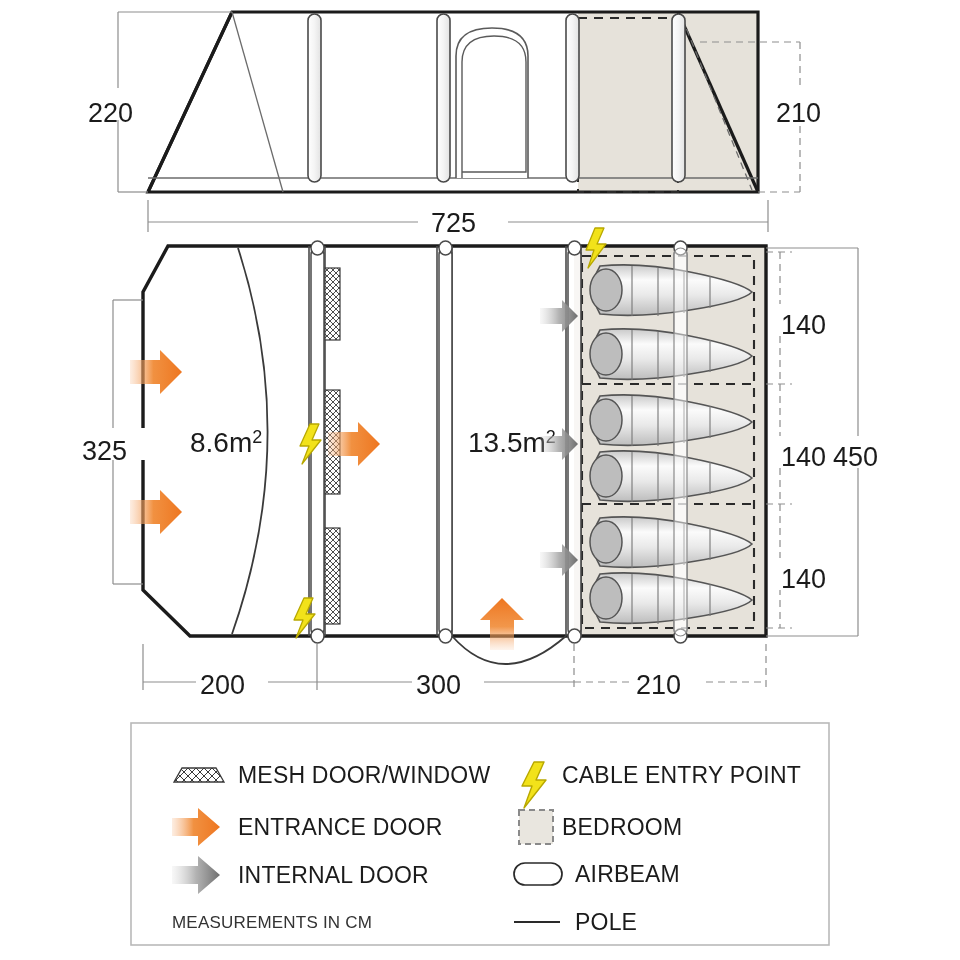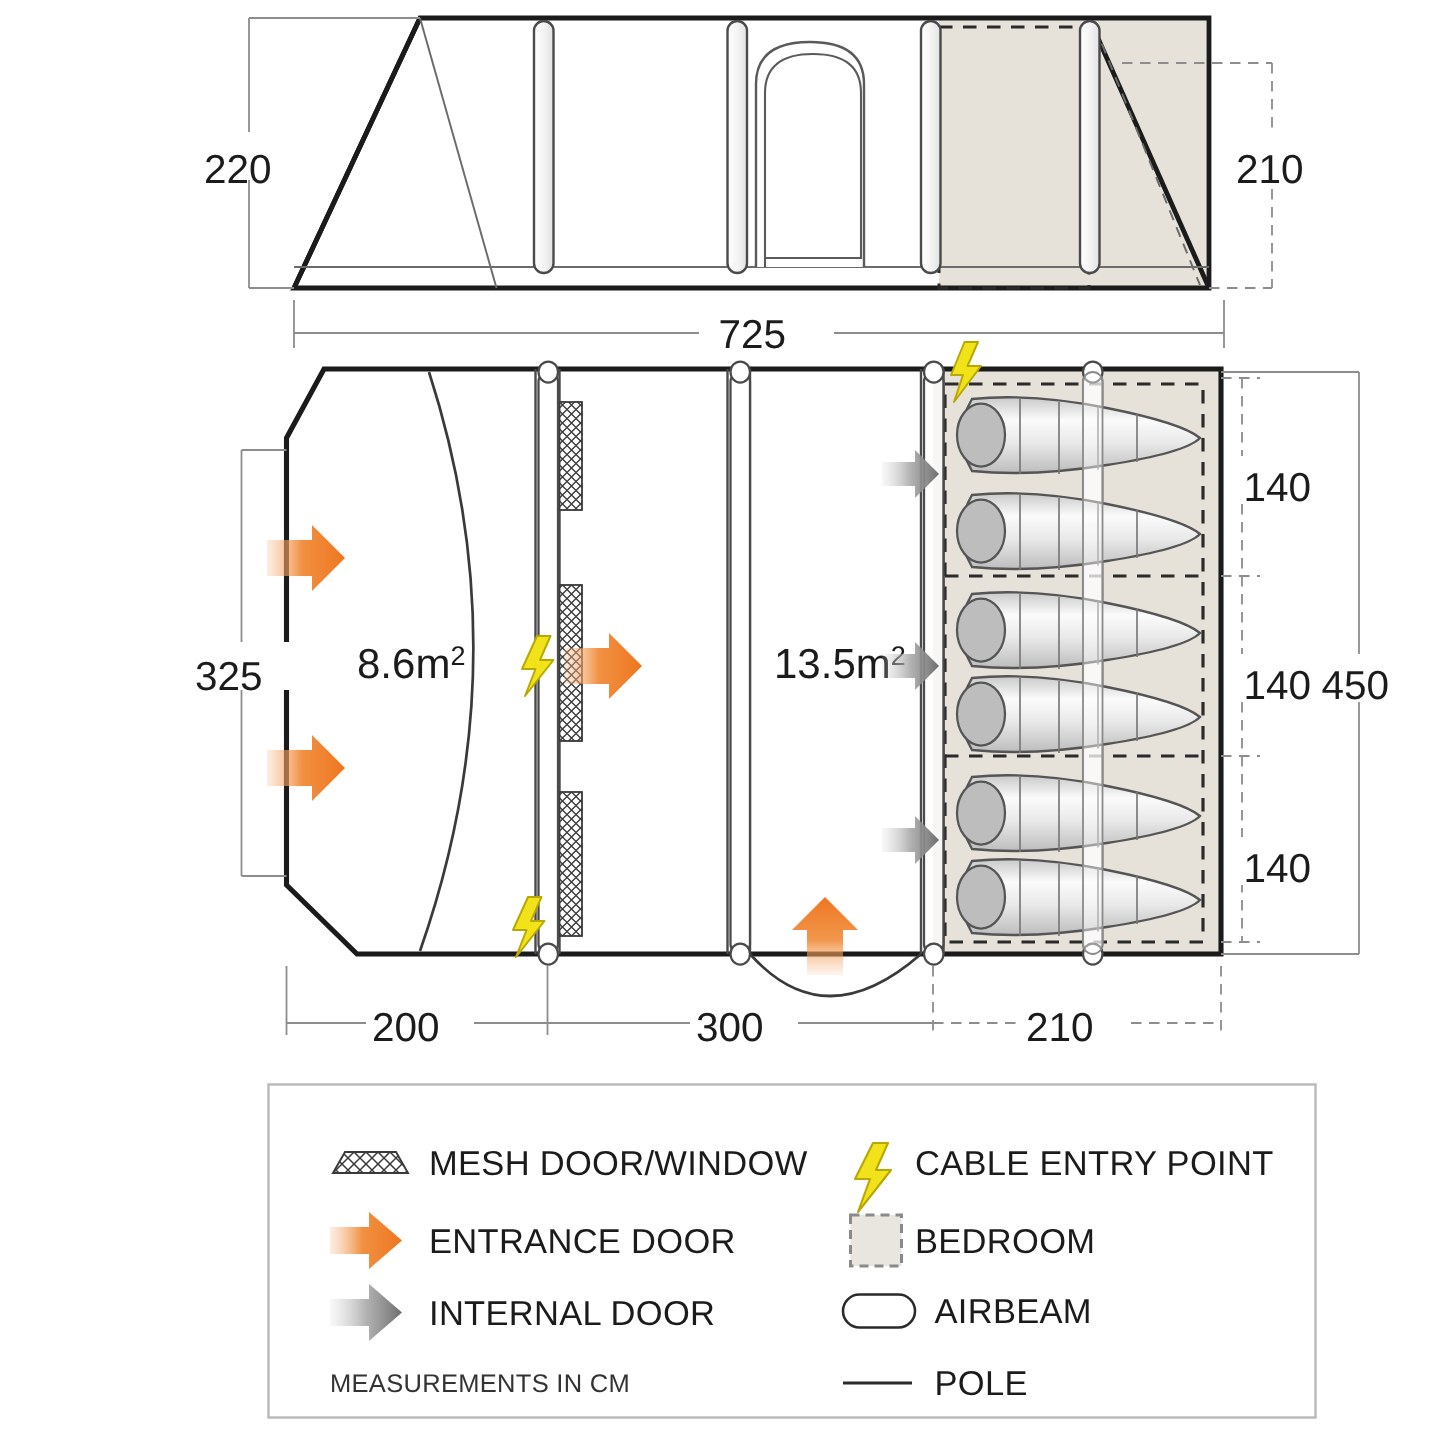--- a/index.html
+++ b/index.html
@@ -1,17 +1,17 @@
 <!DOCTYPE html>
 <html><head>
 <meta charset="utf-8">
 <style>
   html,body{margin:0;padding:0;background:#ffffff;}
   body{width:960px;height:960px;font-family:"Liberation Sans",sans-serif;overflow:hidden;}
-  #stage{position:relative;width:884px;height:960px;background:#fff;padding-left:48px;}
+  #stage{position:relative;width:884px;height:960px;background:#fff;}
   svg{display:block;}
   .dimtext{font-family:"Liberation Sans",sans-serif;font-size:27px;fill:#1b1b1b;}
   .areatext{font-family:"Liberation Sans",sans-serif;font-size:28px;fill:#1b1b1b;}
   .legtext{font-family:"Liberation Sans",sans-serif;font-size:23px;fill:#1b1b1b;letter-spacing:0.2px;}
   .legsmall{font-family:"Liberation Sans",sans-serif;font-size:17px;fill:#333;letter-spacing:0.2px;}
   .sup{font-size:18px;}
 </style>
 </head>
 <body>
 

